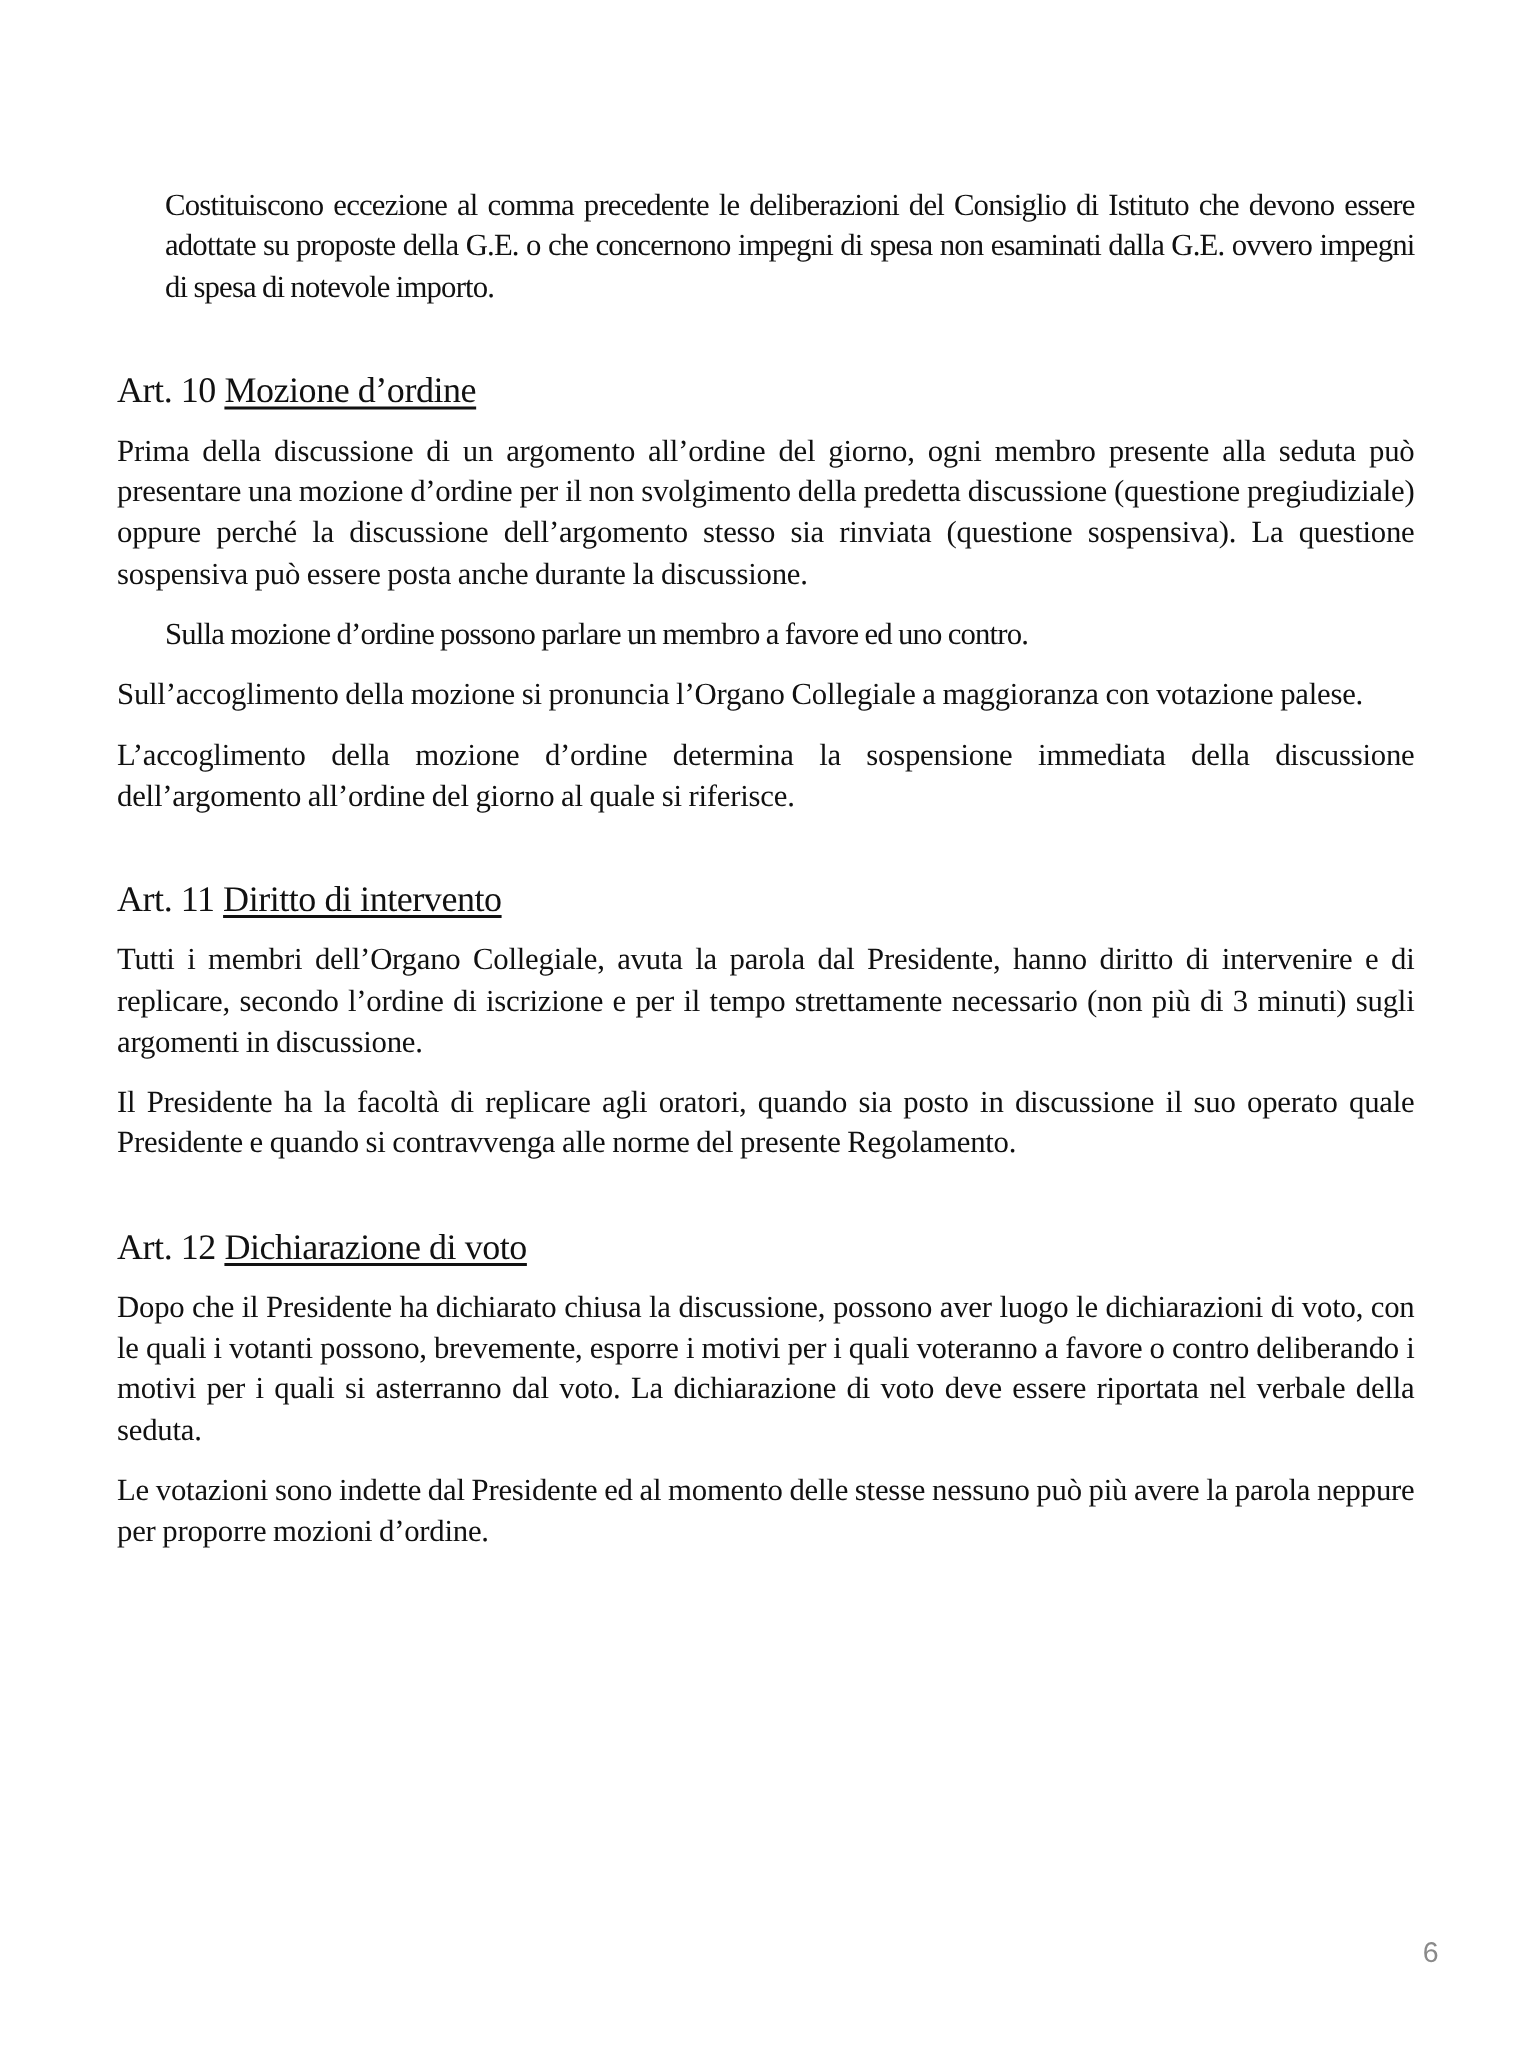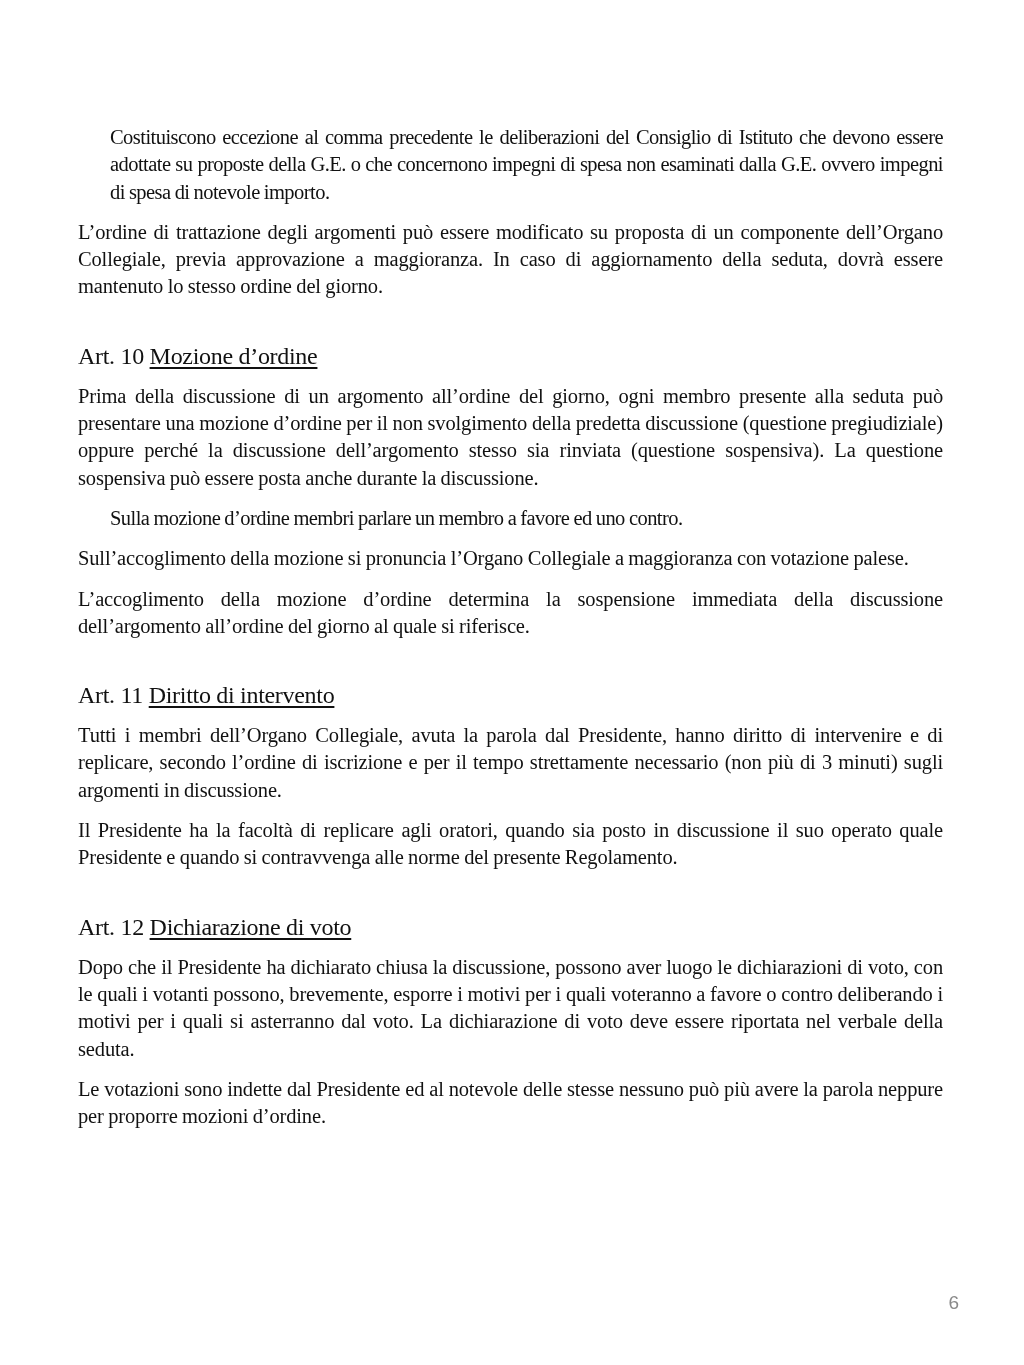--- a/index.html
+++ b/index.html
@@ -54,46 +54,45 @@
       font-size: 19px;
       color: #8a8a8a;
     }
   </style>
 </head>
 <body>
 
 <div class="page">
 
   <p class="para tight">Costituiscono eccezione al comma precedente le deliberazioni del Consiglio di Istituto che devono essere adottate su proposte della G.E. o che concernono impegni di spesa non esaminati dalla G.E. ovvero impegni di spesa di notevole importo.</p>
-  <p class="para">L’ordine di trattazione degli argomenti può essere modificato su proposta di un componente dell’Organo Collegiale, previa approvazione a maggioranza. In caso di aggiornamento della seduta, dovrà essere mantenuto lo stesso ordine del giorno.</p>
 
   <section>
     <h2 class="art-heading">
       <span>Art. 10</span>
       <span class="art-title">Mozione d’ordine</span>
     </h2>
     <p class="para">Prima della discussione di un argomento all’ordine del giorno, ogni membro presente alla seduta può presentare una mozione d’ordine per il non svolgimento  della predetta discussione (questione pregiudiziale) oppure perché la discussione dell’argomento stesso sia rinviata (questione sospensiva). La questione sospensiva può essere posta anche durante la discussione.</p>
-    <p class="para tight">Sulla mozione d’ordine membri parlare un membro a favore ed uno contro.</p>
+    <p class="para tight">Sulla mozione d’ordine possono parlare un membro a favore ed uno contro.</p>
     <p class="para">Sull’accoglimento della mozione si pronuncia l’Organo Collegiale a maggioranza con votazione palese.</p>
     <p class="para">L’accoglimento della mozione d’ordine determina la sospensione immediata della discussione dell’argomento all’ordine del giorno al quale si riferisce.</p>
   </section>
 
   <section>
     <h2 class="art-heading">
       <span>Art. 11</span>
       <span class="art-title">Diritto di intervento</span>
     </h2>
     <p class="para">Tutti i membri dell’Organo Collegiale, avuta la parola dal Presidente, hanno diritto di intervenire e di replicare, secondo l’ordine di iscrizione e per il tempo strettamente necessario (non più di 3 minuti) sugli argomenti in discussione.</p>
     <p class="para">Il Presidente ha la facoltà di replicare agli oratori, quando sia posto in discussione il suo operato quale Presidente e quando si contravvenga alle norme del presente Regolamento.</p>
   </section>
 
   <section>
     <h2 class="art-heading">
       <span>Art. 12</span>
       <span class="art-title">Dichiarazione di voto</span>
     </h2>
     <p class="para">Dopo che il Presidente ha dichiarato chiusa la discussione, possono aver luogo le dichiarazioni di voto, con le quali i votanti possono, brevemente, esporre i motivi per i quali voteranno a favore o contro deliberando i motivi per i quali si asterranno dal voto. La dichiarazione di voto deve essere riportata nel verbale della seduta.</p>
-    <p class="para">Le votazioni sono indette dal Presidente ed al notevole delle stesse nessuno può più avere la parola neppure per proporre mozioni d’ordine.</p>
+    <p class="para">Le votazioni sono indette dal Presidente ed al momento delle stesse nessuno può più avere la parola neppure per proporre mozioni d’ordine.</p>
   </section>
 
 </div>
 
 <div class="page-number">6</div>
 
 </body></html>

